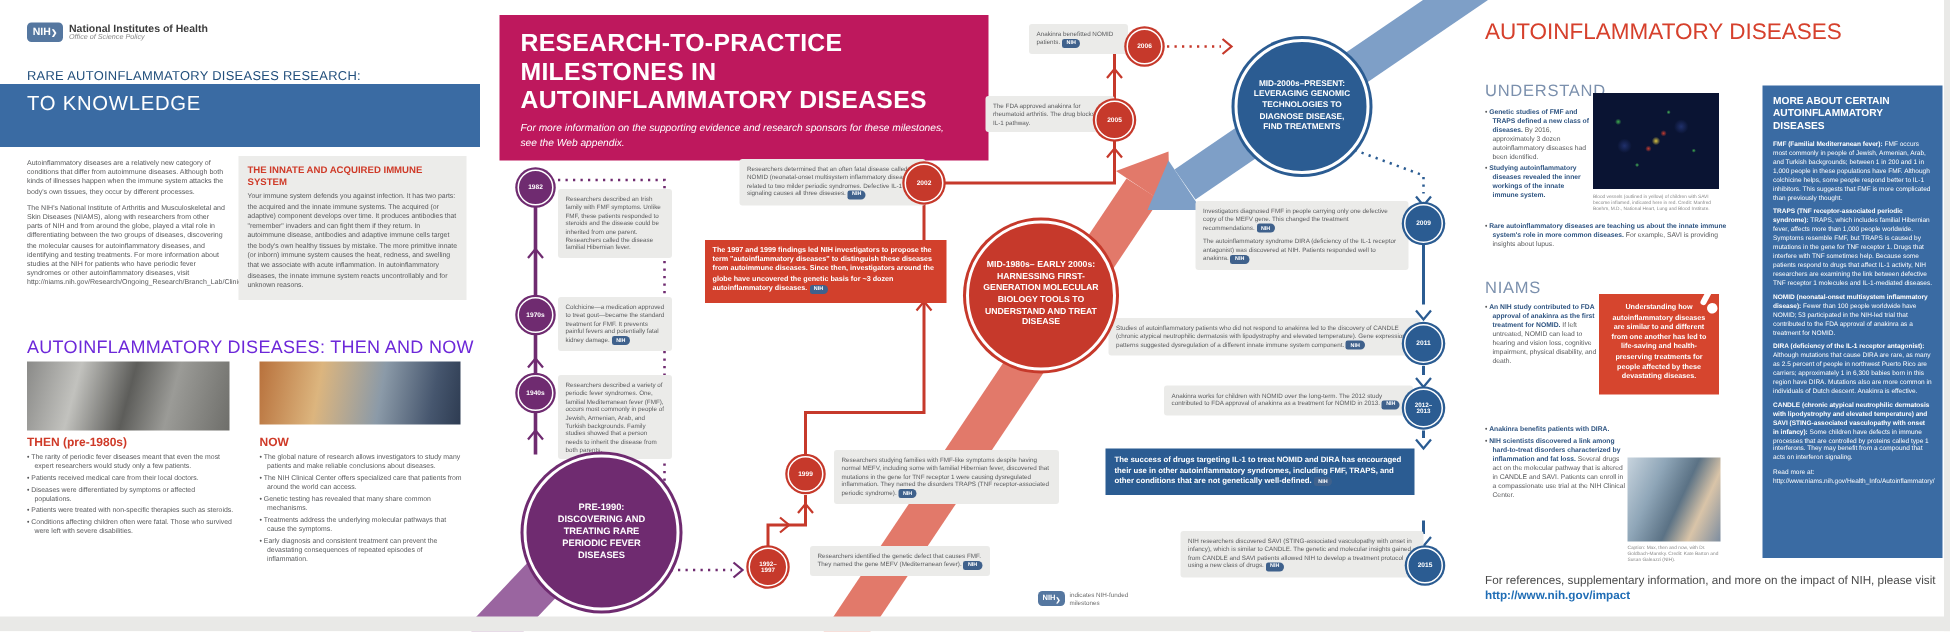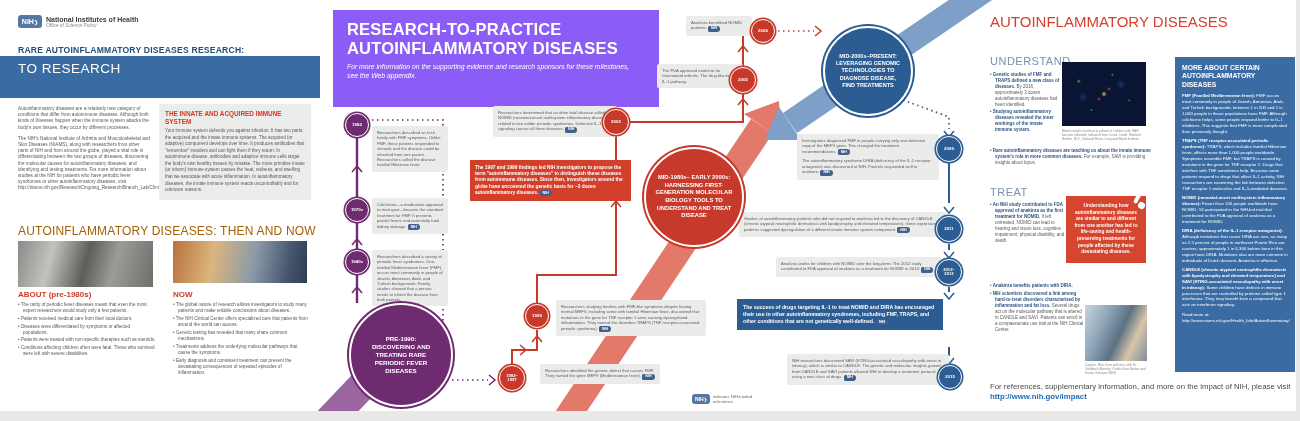--- a/index.html
+++ b/index.html
@@ -64,69 +64,70 @@
     <span class="mark" style="width:24px;height:13px;font-size:7px">
       <span>NIH</span>
         <span style="font-size:5px">❯</span>
     </span>
     <span style="margin-left:4px;display:inline-block">
       <div style="font-size:7px;font-weight:bold;color:#3c3c3c">National Institutes of Health</div>
       <div style="font-size:4.8px;font-style:italic;color:#8a8a8a">Office of Science Policy</div>
     </span>
   </div>
 
-  <div class="abs" style="left:18px;top:45px;font-size:8.6px;font-weight:bold;color:#224f7c;letter-spacing:0.2px;z-index:2">RARE AUTOINFLAMMATORY DISEASES RESEARCH:</div>
+  <div class="abs" style="left:18px;top:45px;font-size:8.6px;font-weight:normal;color:#224f7c;letter-spacing:0.2px;z-index:2">RARE AUTOINFLAMMATORY DISEASES RESEARCH:</div>
 
   <div class="abs" style="left:0;top:56px;width:320px;height:42px;background:#3a6ba3;color:#fff;padding:5px 0 0 18px;box-sizing:border-box;z-index:2">
-    <div style="font-size:13.5px;line-height:1.25;letter-spacing:0.5px">TO RESEARCH</div>
+    <div style="font-size:13.5px;line-height:1.25;letter-spacing:0.5px">TO KNOWLEDGE</div>
   </div>
 
   <div class="abs" style="left:18px;top:106px;width:132px;font-size:4.7px;line-height:1.32;z-index:2">
     <p style="margin:0 0 5px 0">Autoinflammatory diseases are a relatively new category of conditions that differ from autoimmune diseases. Although both kinds of illnesses happen when the immune system attacks the body's own tissues, they occur by different processes.</p>
     <p style="margin:0"><span>The NIH's National Institute of Arthritis and Musculoskeletal and Skin Diseases (NIAMS), along with researchers from other parts of NIH and from around the globe, played a vital role in differentiating between the two groups of diseases, discovering the molecular causes for autoinflammatory diseases, and identifying and testing treatments. For more information about studies at the NIH for patients who have periodic fever syndromes or other autoinflammatory diseases, visit</span>
       <span>http://niams.nih.gov/Research/Ongoing_Research/Branch_Lab/Clinical_Director/default.asp#fever</span></p>
   </div>
 
   <div class="abs" style="left:159px;top:104px;width:152px;background:#ececea;padding:6px;box-sizing:border-box;z-index:2">
     <div style="font-size:6.4px;font-weight:bold;color:#cf3a28;margin-bottom:3px;line-height:1.2">THE INNATE AND ACQUIRED IMMUNE SYSTEM</div>
     <div style="font-size:4.6px;line-height:1.42">Your immune system defends you against infection. It has two parts: the acquired and the innate immune systems. The acquired (or adaptive) component develops over time. It produces antibodies that "remember" invaders and can fight them if they return. In autoimmune disease, antibodies and adaptive immune cells target the body's own healthy tissues by mistake. The more primitive innate (or inborn) immune system causes the heat, redness, and swelling that we associate with acute inflammation. In autoinflammatory diseases, the innate immune system reacts uncontrollably and for unknown reasons.</div>
   </div>
 
-  <div class="abs" style="left:18px;top:224px;width:300px;font-size:12px;color:#a16207;letter-spacing:0.2px;z-index:2">AUTOINFLAMMATORY DISEASES: THEN AND NOW</div>
+  <div class="abs" style="left:18px;top:224px;width:300px;font-size:12px;color:#6d28d9;letter-spacing:0.2px;z-index:2">AUTOINFLAMMATORY DISEASES: THEN AND NOW</div>
 
   <div class="abs" style="left:18px;top:241px;width:135px;height:46px;z-index:2;background:
       linear-gradient(105deg,#8a8a88 0%,#c2c2be 25%,#5d5d5a 50%,#9b9b97 70%,#6e6e6a 100%)"></div>
   <div class="abs" style="left:173px;top:241px;width:134px;height:42px;z-index:2;background:
       linear-gradient(100deg,#b8713c 0%,#dcb57e 30%,#8b9aa8 60%,#46566e 85%,#2e3c52 100%)"></div>
 
   <div class="abs" style="left:18px;top:290px;width:138px;z-index:2">
-    <div class="rhead" style="font-size:8px;margin-bottom:3px">ABOUT (pre-1980s)</div>
+    <div class="rhead" style="font-size:8px;margin-bottom:3px">THEN (pre-1980s)</div>
     <div style="font-size:4.6px;line-height:1.35">
       <div class="bul">The rarity of periodic fever diseases meant that even the most expert researchers would study only a few patients.</div>
       <div class="bul">Patients received medical care from their local doctors.</div>
       <div class="bul">Diseases were differentiated by symptoms or affected populations.</div>
       <div class="bul">Patients were treated with non-specific therapies such as steroids.</div>
       <div class="bul">Conditions affecting children often were fatal. Those who survived were left with severe disabilities.</div>
     </div>
   </div>
 
   <div class="abs" style="left:173px;top:290px;width:137px;z-index:2">
     <div class="rhead" style="font-size:8px;margin-bottom:3px">NOW</div>
     <div style="font-size:4.6px;line-height:1.35">
       <div class="bul">The global nature of research allows investigators to study many patients and make reliable conclusions about diseases.</div>
       <div class="bul">The NIH Clinical Center offers specialized care that patients from around the world can access.</div>
       <div class="bul">Genetic testing has revealed that many share common mechanisms.</div>
       <div class="bul">Treatments address the underlying molecular pathways that cause the symptoms.</div>
       <div class="bul">Early diagnosis and consistent treatment can prevent the devastating consequences of repeated episodes of inflammation.</div>
     </div>
   </div>
 
-  <div class="abs" style="left:333px;top:10px;width:326px;height:97px;background:#8b5cf6;color:#fff;padding:10px 14px;box-sizing:border-box;z-index:2">
+  <div class="abs" style="left:333px;top:10px;width:326px;height:97px;background:#be185d;color:#fff;padding:10px 14px;box-sizing:border-box;z-index:2">
     <div style="font-size:16.5px;font-weight:bold;line-height:1.16;letter-spacing:0.2px">
       <div>RESEARCH-TO-PRACTICE</div>
+      <div>MILESTONES IN</div>
       <div>AUTOINFLAMMATORY DISEASES</div>
     </div>
     <div style="font-size:6.8px;font-style:italic;margin-top:4px;line-height:1.35;width:290px">For more information on the supporting evidence and research sponsors for these milestones, see the Web appendix.</div>
   </div>
 
   <div class="yc p" style="left:345px;top:113px;width:24px;height:24px">
       <span>1982</span>
     </div>
   <div class="abs gbox" style="left:372px;top:126px;width:66px;z-index:2"><span>Researchers described an Irish family with FMF symptoms. Unlike FMF, these patients responded to steroids and the disease could be inherited from one parent. Researchers called the disease familial Hibernian fever.</span></div>
 
@@ -235,21 +236,21 @@
       radial-gradient(circle 3px at 56% 42%, #c23a2e 0%, transparent 70%),
       radial-gradient(circle 3px at 44% 58%, #c23a2e 0%, transparent 70%),
       radial-gradient(circle 6px at 70% 35%, #20306b 0%, transparent 80%),
       radial-gradient(circle 6px at 25% 55%, #20306b 0%, transparent 80%)"></div>
   <div class="abs cap" style="left:1062px;top:129px;width:84px;z-index:2">Blood vessels (outlined in yellow) of children with SAVI become inflamed, indicated here in red. Credit: Manfred Boehm, M.D., National Heart, Lung and Blood Institute.</div>
 
   <div class="abs bul" style="left:990px;top:148px;width:160px;font-size:4.5px;line-height:1.32;z-index:2">
     <span class="blead">Rare autoinflammatory diseases are teaching us about the innate immune system's role in more common diseases.</span> <span>For example, SAVI is providing insights about lupus.</span>
   </div>
 
-  <div class="abs" style="left:990px;top:186px;font-size:11px;color:#7b90ad;letter-spacing:0.5px;z-index:2">TREAT</div>
+  <div class="abs" style="left:990px;top:186px;font-size:11px;color:#7b90ad;letter-spacing:0.5px;z-index:2">NIAMS</div>
 
   <div class="abs bul" style="left:990px;top:202px;width:72px;font-size:4.5px;line-height:1.32;z-index:2">
     <span class="blead">An NIH study contributed to FDA approval of anakinra as the first treatment for NOMID.</span> <span>If left untreated, NOMID can lead to hearing and vision loss, cognitive impairment, physical disability, and death.</span>
   </div>
 
   <div class="abs" style="left:1066px;top:196px;width:80px;background:#d6452e;color:#fff;font-size:4.8px;font-weight:bold;line-height:1.38;padding:7px 5px;box-sizing:border-box;text-align:center;z-index:2">Understanding how autoinflammatory diseases are similar to and different from one another has led to life-saving and health-preserving treatments for people affected by these devastating diseases.</div>
   <div class="abs" style="left:1136px;top:190px;width:4px;height:14px;background:#fff;border-radius:2px;transform:rotate(28deg);z-index:3"></div>
   <div class="abs" style="left:1138px;top:202px;width:7px;height:7px;background:#fff;border-radius:50%;transform:rotate(28deg);z-index:3"></div>
 
   <div class="abs bul" style="left:990px;top:283px;width:150px;font-size:4.5px;line-height:1.32;z-index:2">

